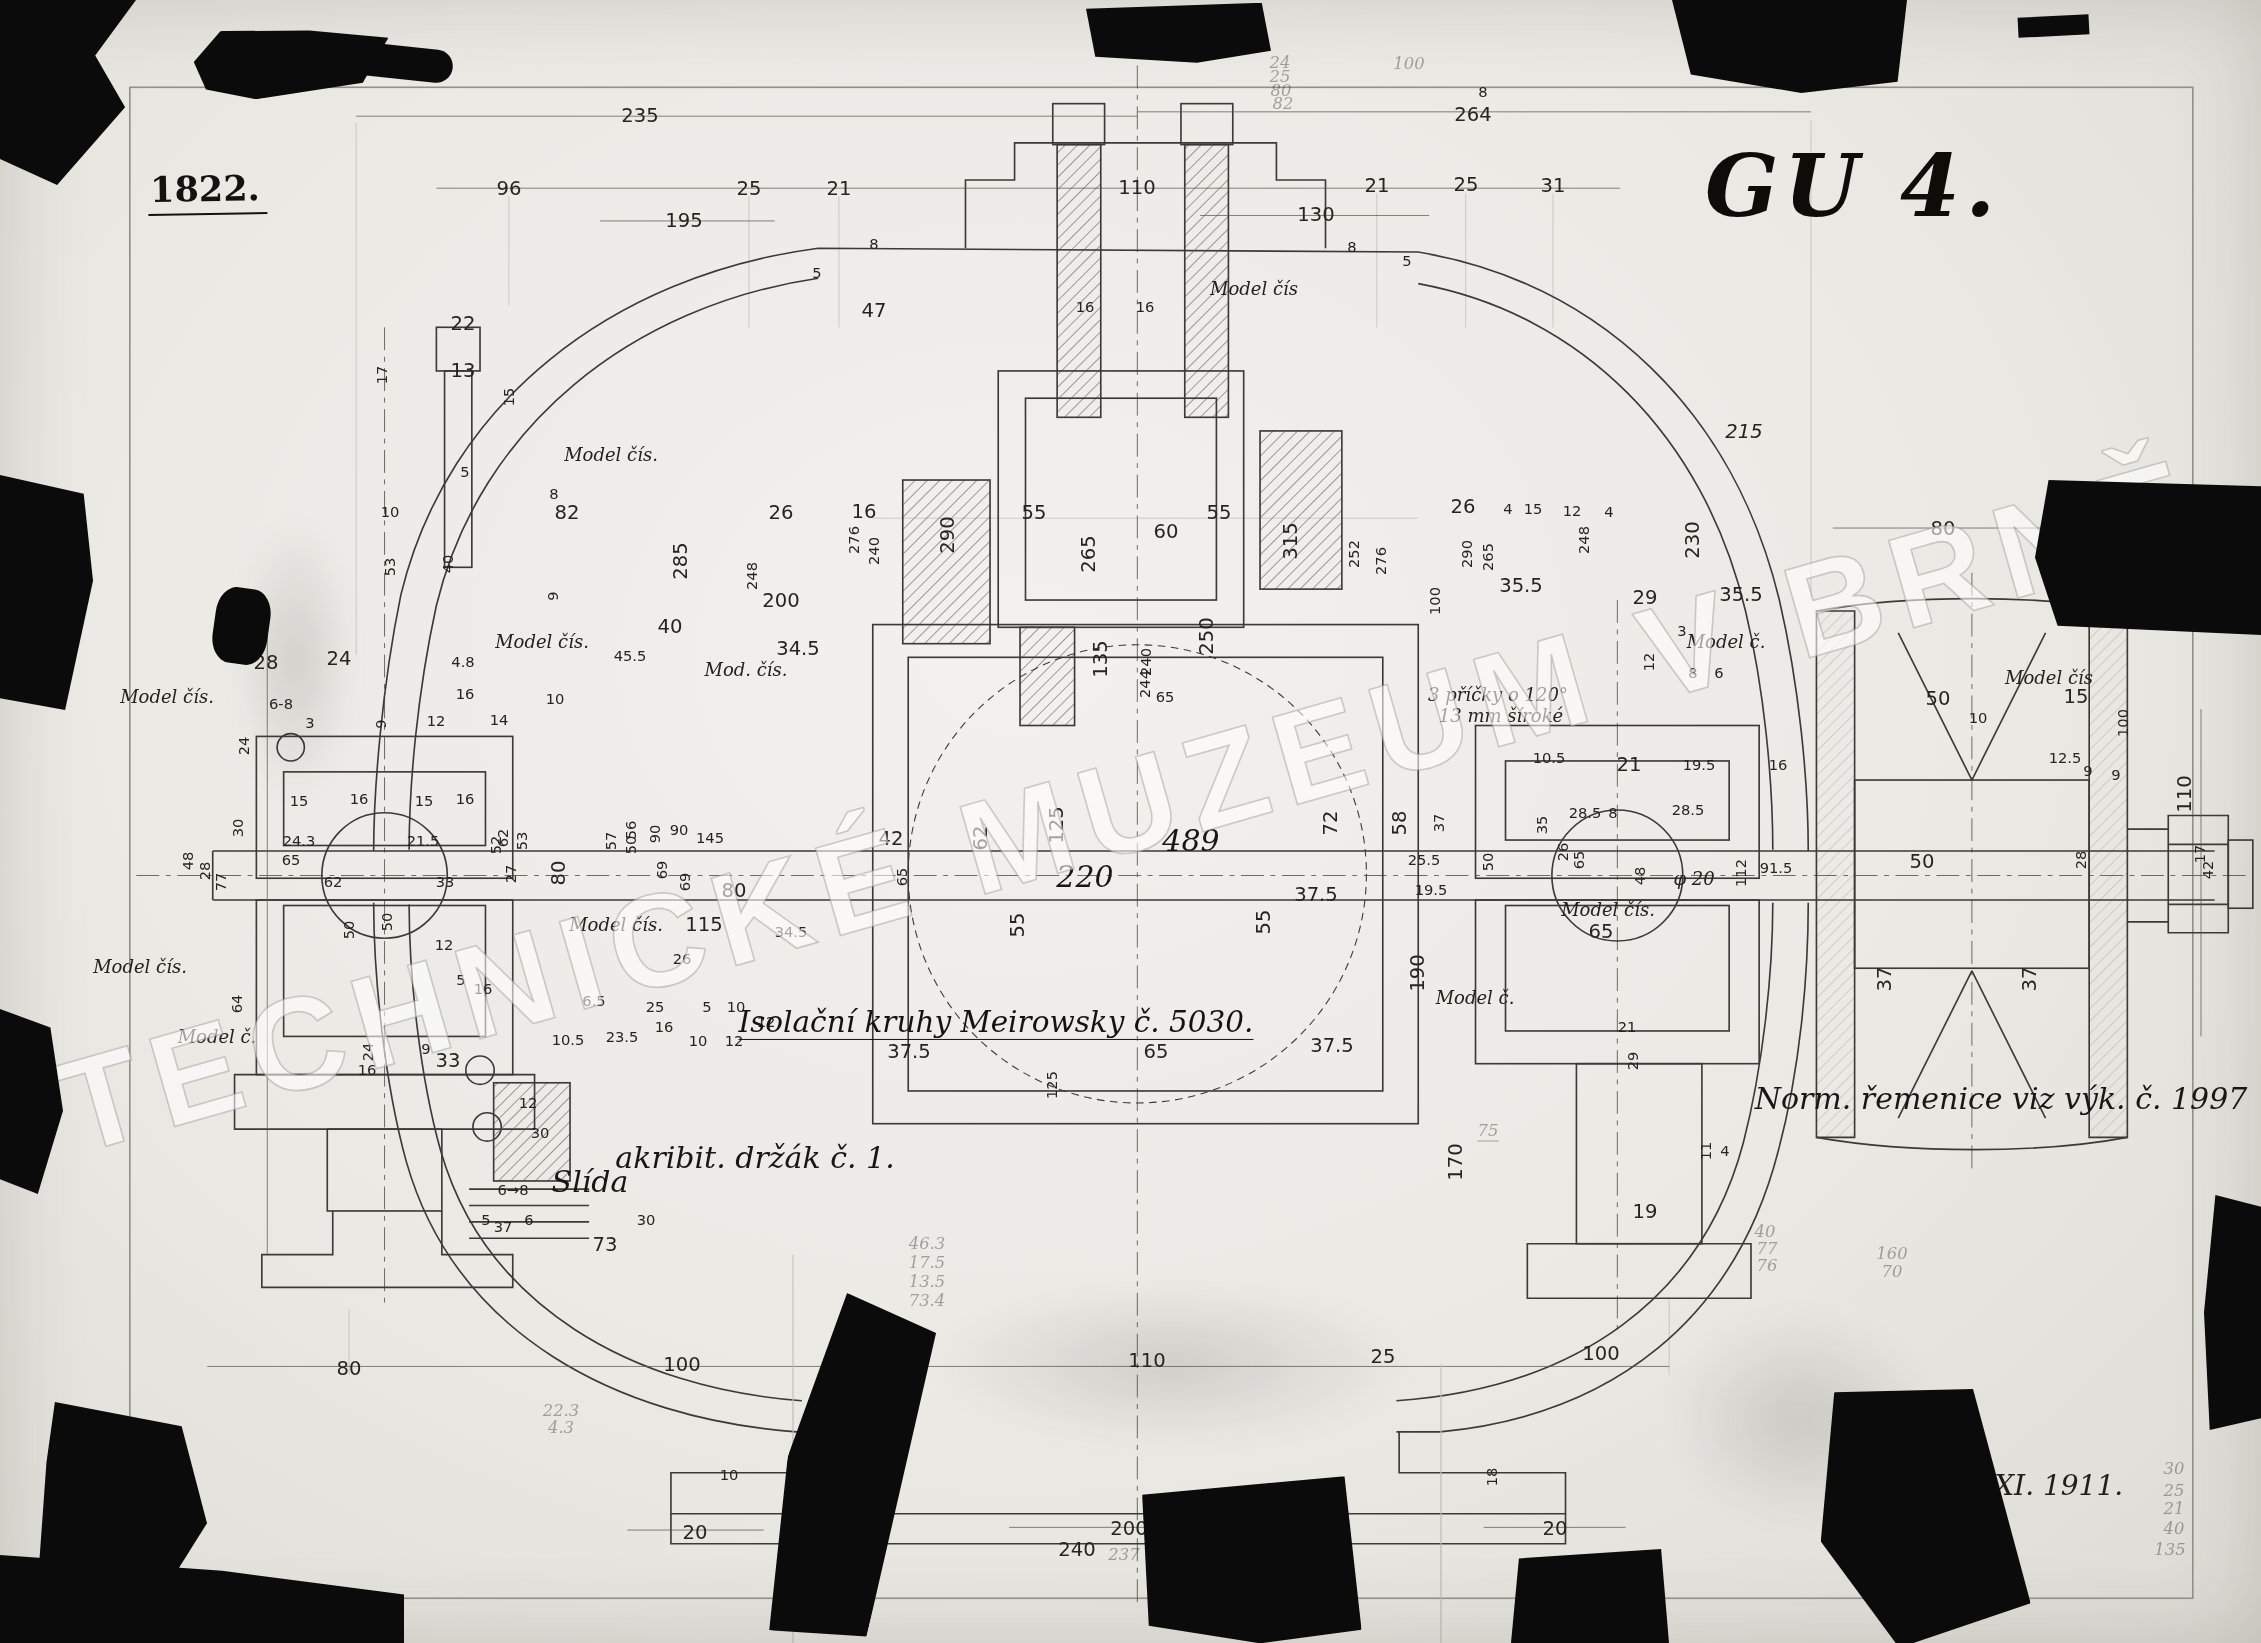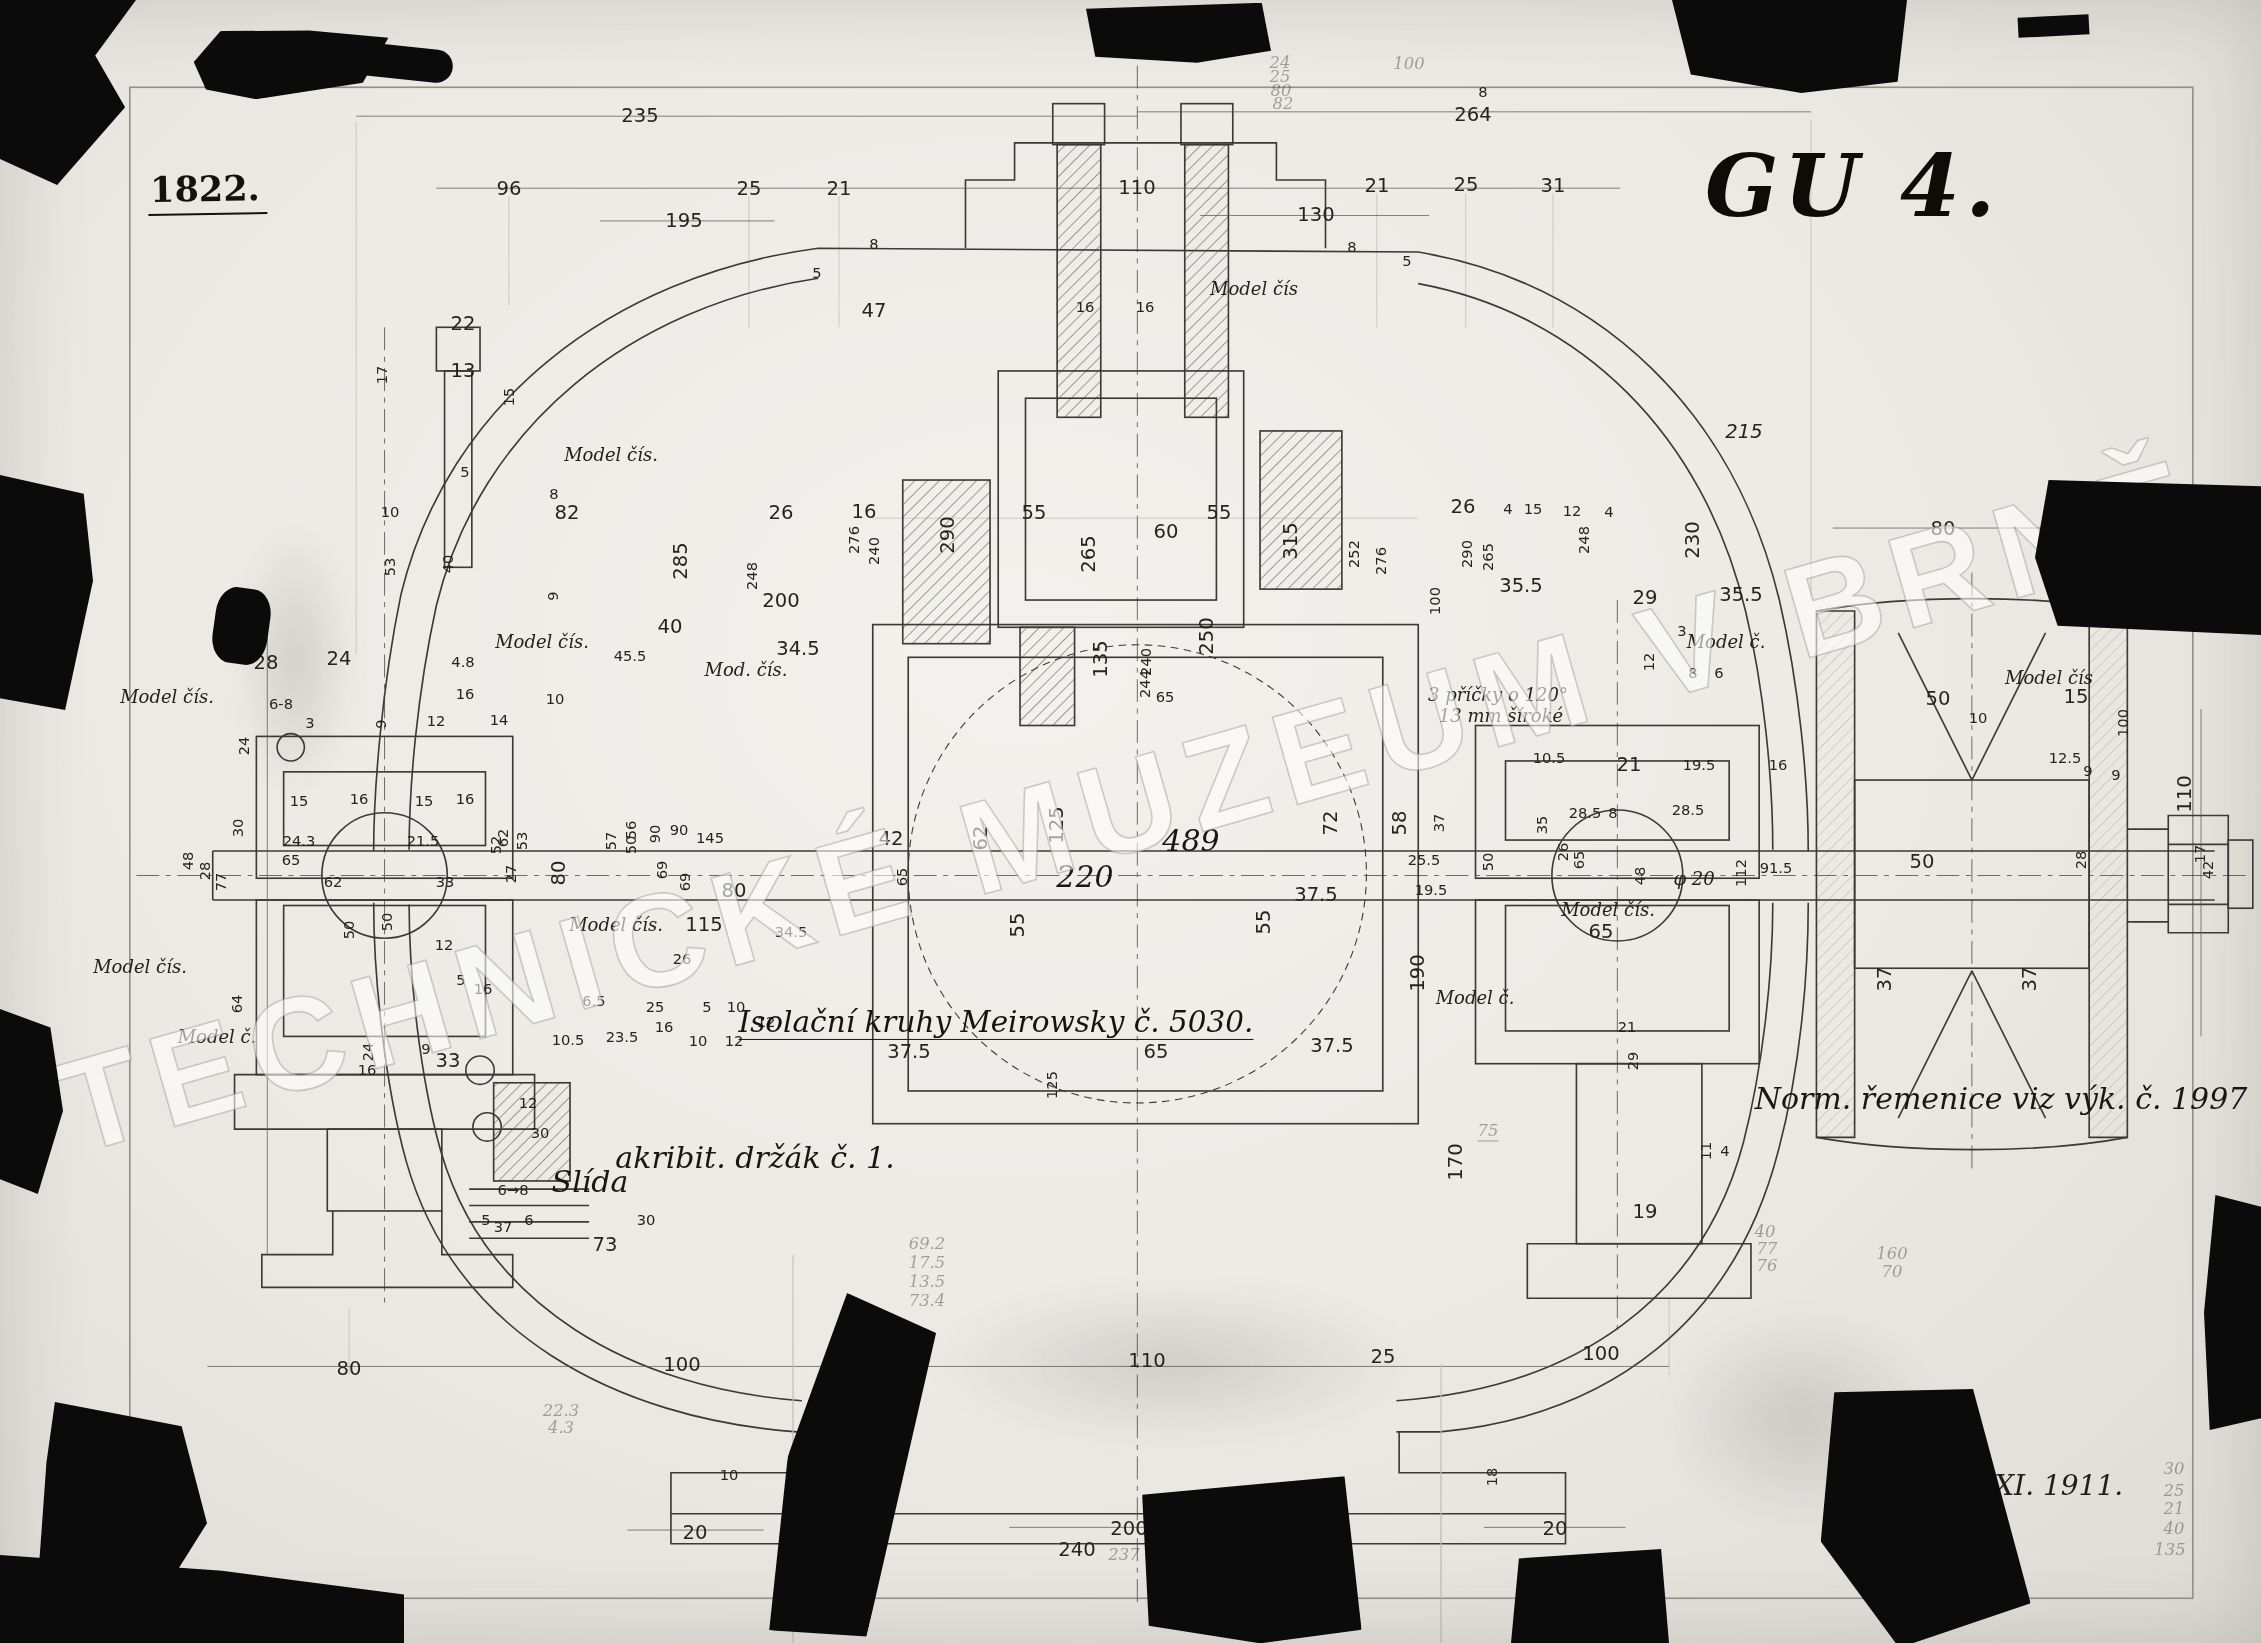--- a/index.html
+++ b/index.html
@@ -402,21 +402,21 @@
       <span class="ann dim" style="left: 1147px; top: 1361px;">110</span>
       <span class="ann dim" style="left: 1383px; top: 1357px;">25</span>
       <span class="ann dim" style="left: 1601px; top: 1354px;">100</span>
       <span class="ann sm" style="left: 729px; top: 1475px;">10</span>
       <span class="ann smr" style="left: 1492px; top: 1477px;">18</span>
       <span class="ann dim" style="left: 695px; top: 1533px;">20</span>
       <span class="ann dim" style="left: 1555px; top: 1529px;">20</span>
       <span class="ann dim" style="left: 1129px; top: 1529px;">200</span>
       <span class="ann dim" style="left: 1077px; top: 1550px;">240</span>
       <span class="ann faint" style="left: 1124px; top: 1555px;">237</span>
-      <span class="ann faint" style="left: 927px; top: 1244px;">69.2</span>
+      <span class="ann faint" style="left: 927px; top: 1244px;">46.3</span>
       <span class="ann faint" style="left: 927px; top: 1263px;">17.5</span>
       <span class="ann faint" style="left: 927px; top: 1282px;">13.5</span>
       <span class="ann faint" style="left: 927px; top: 1301px;">73.4</span>
       <span class="ann faint" style="left: 1765px; top: 1232px;">40</span>
       <span class="ann faint" style="left: 1767px; top: 1249px;">77</span>
       <span class="ann faint" style="left: 1767px; top: 1266px;">76</span>
       <span class="ann faint" style="left: 1892px; top: 1254px;">160</span>
       <span class="ann faint" style="left: 1892px; top: 1272px;">70</span>
       <span class="ann faint" style="left: 561px; top: 1411px;">22.3</span>
       <span class="ann faint" style="left: 561px; top: 1428px;">4.3</span>

